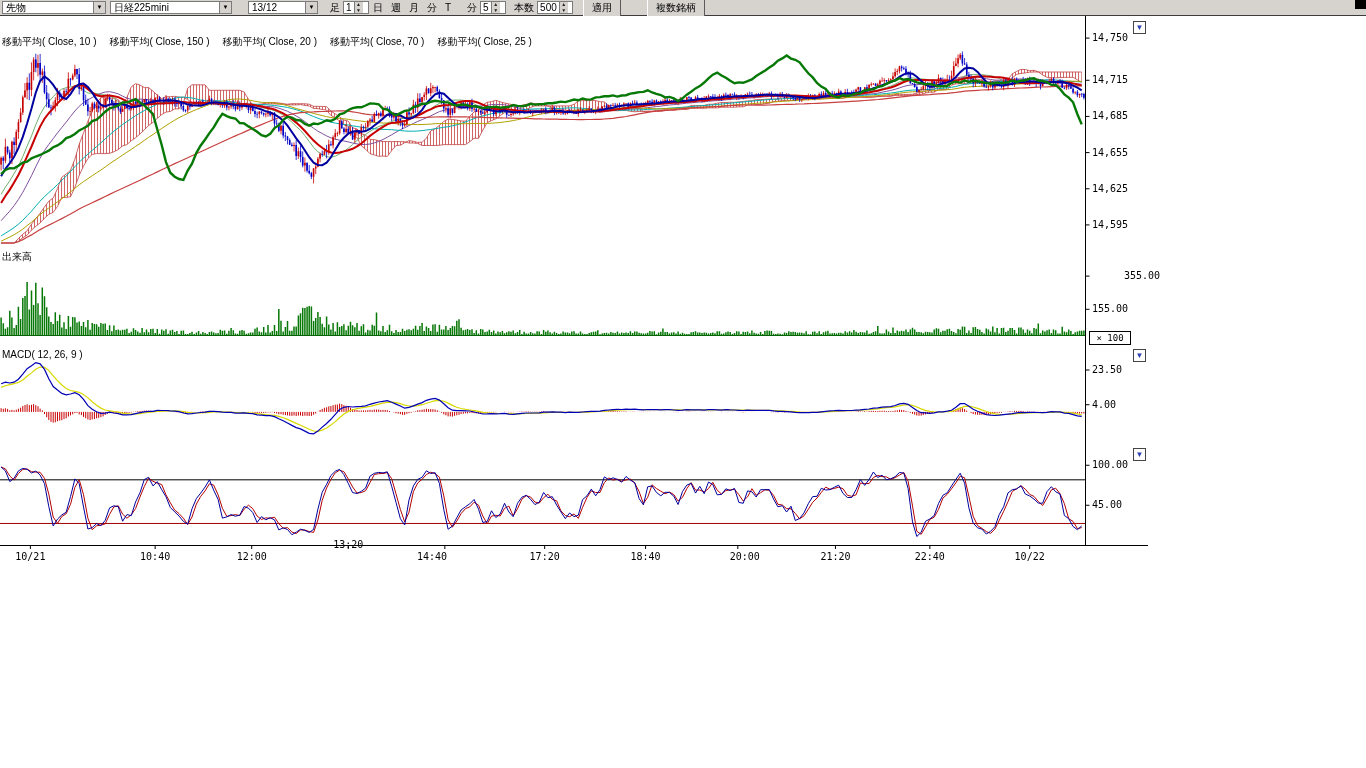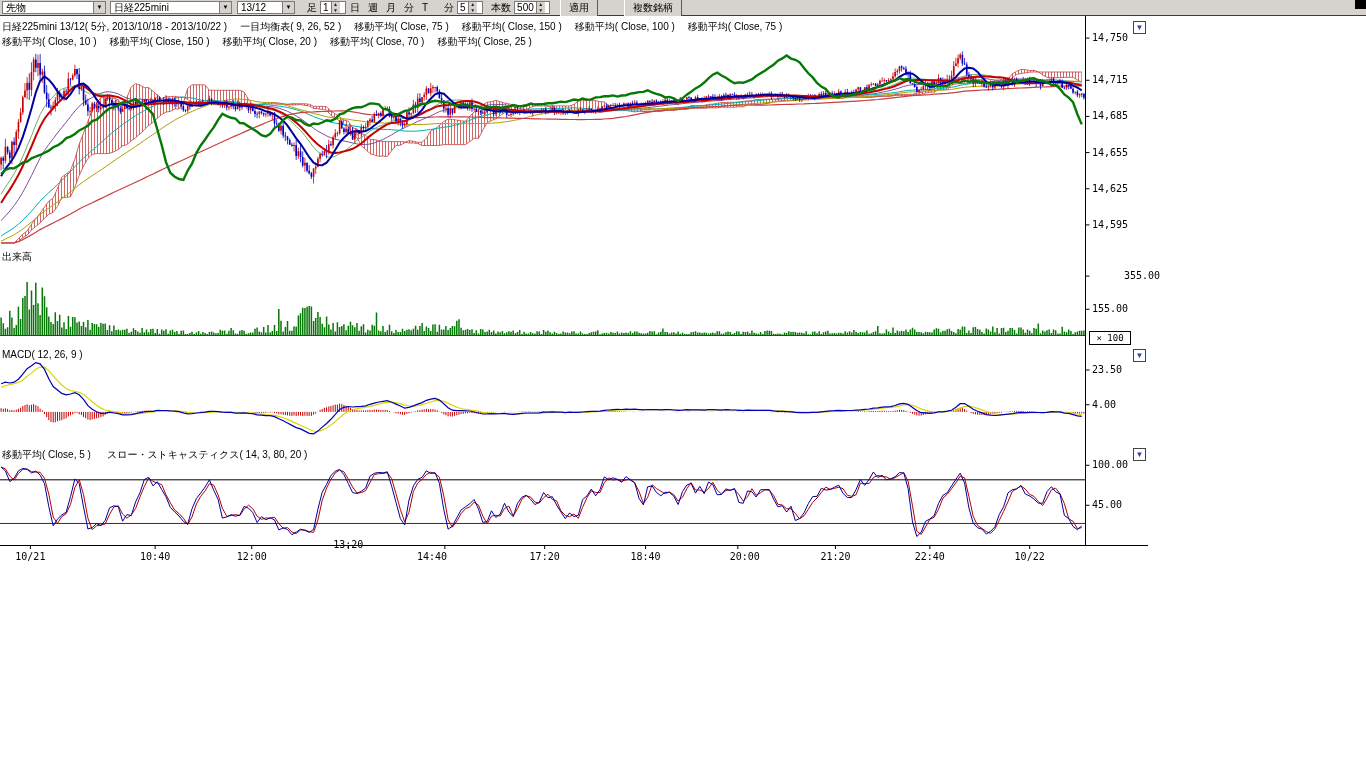--- a/index.html
+++ b/index.html
@@ -42,21 +42,21 @@
 
   <div id="toolbar">
     <div class="combo" style="width:104px">
       <span class="txt">先物</span>
       <span class="arw">▼</span>
     </div>
     <div class="combo" style="width:122px;margin-left:4px">
       <span class="txt">日経225mini</span>
       <span class="arw">▼</span>
     </div>
-    <div class="combo" style="width:58px;margin-left:5px">
+    <div class="combo" style="width:70px;margin-left:16px">
       <span class="txt">13/12</span>
       <span class="arw">▼</span>
     </div>
     <span class="tlabel" style="margin-left:12px">足</span>
     <div class="spin" style="width:26px">
       <span class="txt">1</span>
       <span class="ud">
           <span>▲</span>
           <span>▼</span>
         </span>
@@ -137,32 +137,26 @@
         <line x1="348.285" y1="529" x2="348.285" y2="533" stroke="#000" stroke-width="1"></line>
         <line x1="444.84999999999997" y1="529" x2="444.84999999999997" y2="533" stroke="#000" stroke-width="1"></line>
         <line x1="544.67" y1="529" x2="544.67" y2="533" stroke="#000" stroke-width="1"></line>
         <line x1="645.5749999999999" y1="529" x2="645.5749999999999" y2="533" stroke="#000" stroke-width="1"></line>
         <line x1="737.8000000000001" y1="529" x2="737.8000000000001" y2="533" stroke="#000" stroke-width="1"></line>
         <line x1="835.45" y1="529" x2="835.45" y2="533" stroke="#000" stroke-width="1"></line>
         <line x1="929.845" y1="529" x2="929.845" y2="533" stroke="#000" stroke-width="1"></line>
         <line x1="1029.665" y1="529" x2="1029.665" y2="533" stroke="#000" stroke-width="1"></line>
       </svg>
 
-    <div class="legend" style="top:4px">
-      <span>日経225mini 13/12( 5分, 2013/10/18 - 2013/10/22 )</span><span>一目均衡表( 9, 26, 52 )</span><span>移動平均( Close, 75 )</span><span>移動平均( Close, 150 )</span><span>移動平均( Close, 100 )</span><span>移動平均( Close, 75 )</span>
-    </div>
     <div class="legend" style="top:19px">
       <span>移動平均( Close, 10 )</span><span>移動平均( Close, 150 )</span><span>移動平均( Close, 20 )</span><span>移動平均( Close, 70 )</span><span>移動平均( Close, 25 )</span>
     </div>
 
     <div class="panelabel" style="top:234px">出来高</div>
     <div class="panelabel" style="top:333px">MACD( 12, 26, 9 )</div>
-    <div class="panelabel" style="top:432px">
-      <span>移動平均( Close, 5 )</span><span>スロー・ストキャスティクス( 14, 3, 80, 20 )</span>
-    </div>
 
     <div class="multbox">× 100</div>
 
     <div class="pane-arrow" style="left:1133px;top:5px">▼</div>
     <div class="pane-arrow" style="left:1133px;top:333px">▼</div>
     <div class="pane-arrow" style="left:1133px;top:432px">▼</div>
   <div class="ylabel" style="left: 1092px; top: 16.0811px;">14,750</div>
       <div class="ylabel" style="left: 1092px; top: 58.2703px;">14,715</div>
       <div class="ylabel" style="left: 1092px; top: 94.4324px;">14,685</div>
       <div class="ylabel" style="left: 1092px; top: 130.595px;">14,655</div>

